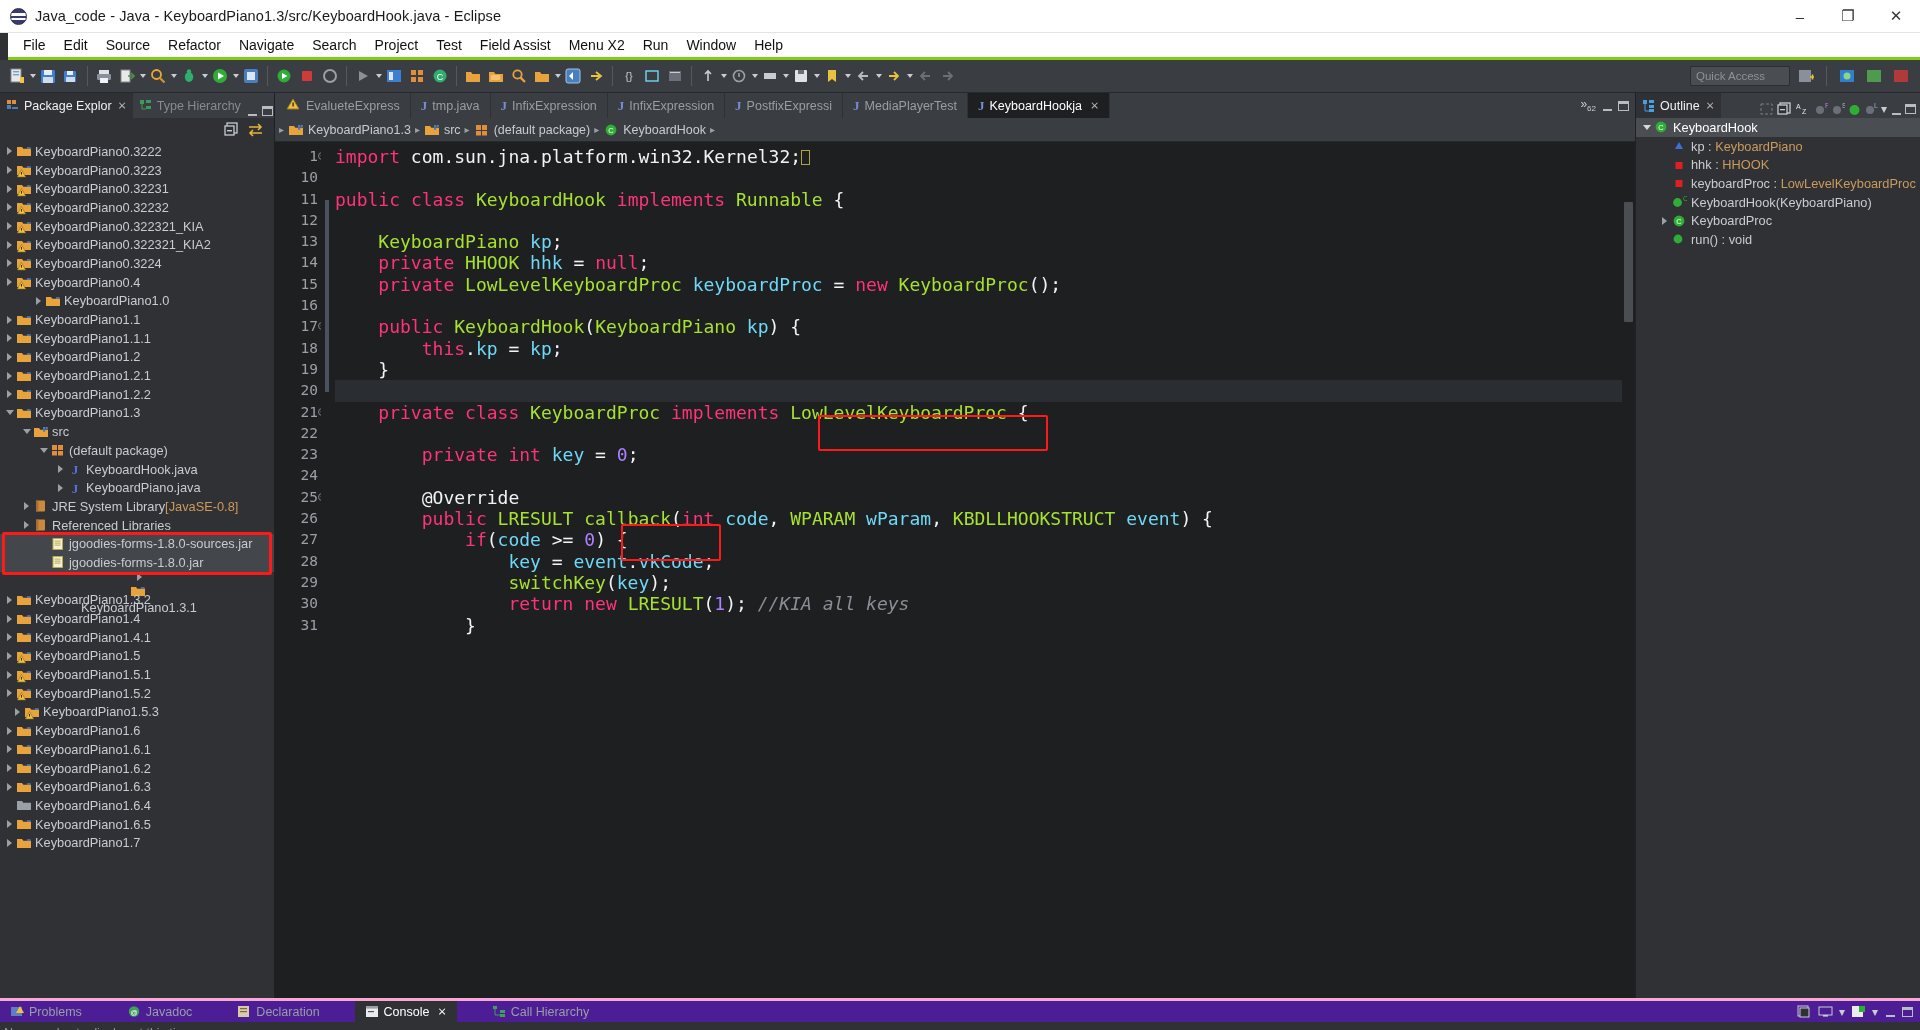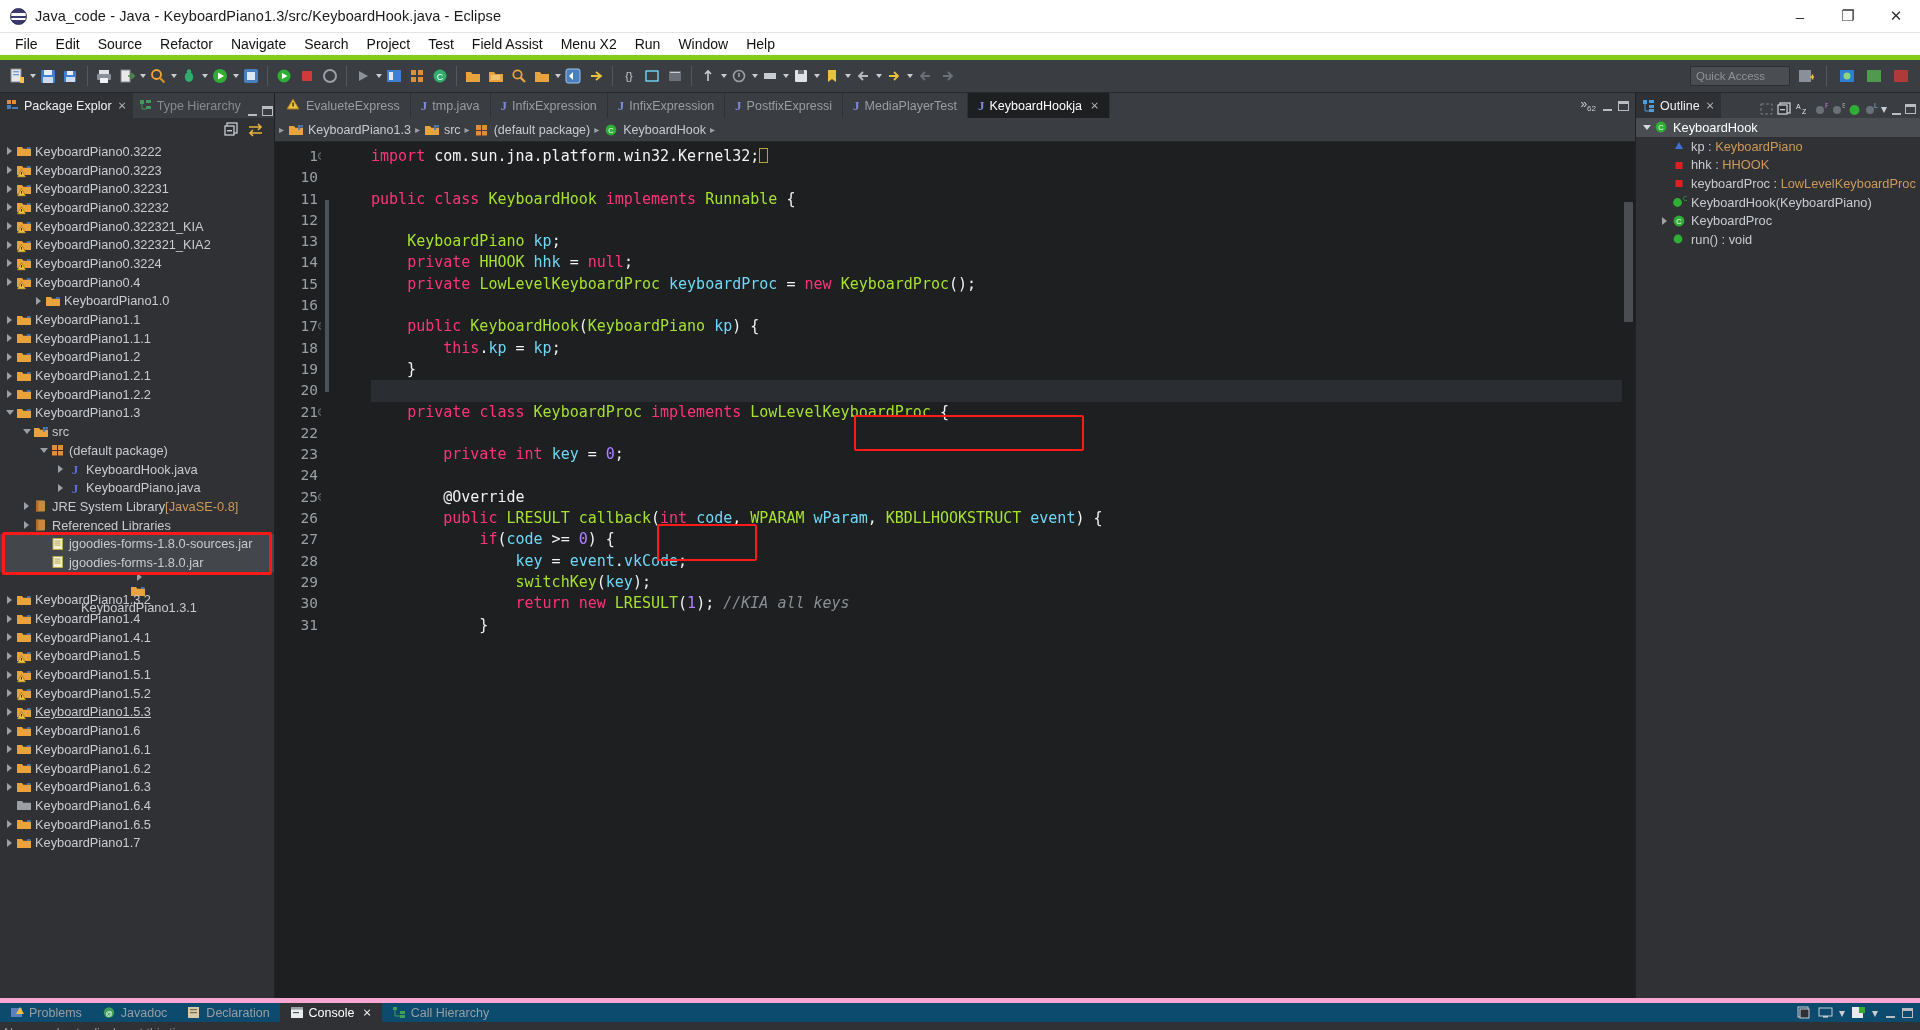--- a/index.html
+++ b/index.html
@@ -13,21 +13,21 @@
   #titlebar{height:33px;background:#ffffff;display:flex;align-items:center;border-bottom:1px solid #e4e4e4;}
   #titlebar .eclipse-logo{width:17px;height:17px;margin:0 8px 0 10px;border-radius:50%;
     background:linear-gradient(#3a3a70 0 30%,#ffffff 30% 45%,#3a3a70 45% 62%,#ffffff 62% 76%,#3a3a70 76% 100%);
     border:1px solid #2b2b55;}
   #titlebar .ttl{font-size:14.5px;color:#1a1a1a;letter-spacing:.1px;}
   #titlebar .wbtns{margin-left:auto;display:flex;height:100%;}
   #titlebar .wbtn{width:48px;height:100%;display:flex;align-items:center;justify-content:center;
     font-size:15px;color:#333;}
   
   #menubar{height:27px;background:#ffffff;display:flex;align-items:center;padding-left:6px;
-    border-bottom:5px solid #84cc16;}
+    border-bottom:3px solid #84cc16;margin-left:8px;}
   #menubar .mi{padding:3px 9px;font-size:14px;color:#111;white-space:nowrap;}
   
   #toolbar{height:33px;background:#3a3d41;border-bottom:1px solid #26282b;display:flex;
     align-items:center;padding-left:6px;gap:1px;position:relative;}
   .tb{width:22px;height:22px;display:flex;align-items:center;justify-content:center;position:relative;}
   .tb svg{display:block;}
   .tsep{width:1px;height:20px;background:#55585d;margin:0 4px;}
   .caret{width:0;height:0;border-left:3px solid transparent;border-right:3px solid transparent;
     border-top:4px solid #c9ccd1;margin-left:1px;}
   #quickaccess{margin-left:auto;display:flex;align-items:center;gap:5px;padding-right:8px;}
@@ -77,40 +77,40 @@
   .bcsep{color:#9aa0a6;font-size:10px;}
   .bcitem{display:flex;align-items:center;gap:4px;}
   #editor{flex:1;display:flex;background:#1d1f21;overflow:hidden;position:relative;}
   #gutter{width:46px;background:#1d1f21;color:#9aa0a6;text-align:right;font-size:14.5px;
     font-family:"DejaVu Sans Mono",monospace;padding-top:4px;flex:0 0 46px;position:relative;}
   .gl{height:21.3px;line-height:21.3px;padding-right:3px;position:relative;}
   .gl .fold{position:absolute;right:-5px;top:6px;width:8px;height:8px;border-radius:50%;
     border:1px solid #7d8288;color:#7d8288;font-size:7px;line-height:6px;text-align:center;}
   #marker{width:14px;background:#1d1f21;flex:0 0 14px;position:relative;}
   #marker .mbar{position:absolute;left:4px;width:4px;background:#4a5160;}
-  #code{flex:1;padding-top:4px;font-family:"DejaVu Sans Mono",monospace;font-size:15px;
-    line-height:21.3px;white-space:pre;overflow:hidden;position:relative;color:#dfe2e5;margin-left:36px;}
+  #code{flex:1;padding-top:4px;font-family:"DejaVu Sans Mono",monospace;font-size:18px;
+    line-height:21.3px;white-space:pre;overflow:hidden;position:relative;color:#dfe2e5;}
   .cl{height:21.3px;}
   .cl.hl{background:#2a2d31;}
   .kw{color:#ff3378;} .typ{color:#a6e22e;} .var{color:#6fd8f7;} .num{color:#ae81ff;}
   .pl{color:#f2f3f5;} .cmt{color:#8a8f96;font-style:italic;} .ann{color:#f2f3f5;}
   .cursorbox{display:inline-block;width:9px;height:15px;border:1px solid #b2a33a;vertical-align:-2px;}
   .codebox{position:absolute;border:2.5px solid #ff1a1a;border-radius:2px;pointer-events:none;}
   #vscroll{position:absolute;right:0;top:0;bottom:0;width:13px;background:#1d1f21;}
   #vscroll .thumb{position:absolute;left:2px;width:9px;background:#4a4d52;border-radius:1px;}
   
   #right{width:285px;background:#2f3135;border-left:1px solid #1f2124;display:flex;flex-direction:column;}
   .orow{height:18.7px;display:flex;align-items:center;font-size:12.8px;color:#c8cbd0;white-space:nowrap;}
   .orow.sel{background:#4a4d52;color:#fff;}
   .orow .arr{width:13px;flex:0 0 13px;display:flex;align-items:center;justify-content:center;}
   .orow .arr b{width:0;height:0;border-top:4px solid transparent;border-bottom:4px solid transparent;
     border-left:5px solid #9ba0a6;display:block;}
   .orow .oico{width:16px;flex:0 0 16px;display:flex;align-items:center;justify-content:center;margin-right:4px;}
   .otype{color:#cc9a5b;}
-  #btabs{height:24px;background:#0c4a6e;display:flex;align-items:center;border-top:5px solid #f9a8d4;}
+  #btabs{height:24px;background:#4c1d95;display:flex;align-items:center;border-top:3px solid #f9a8d4;gap:25px;}
   .btab{display:flex;align-items:center;gap:5px;padding:0 10px;height:100%;font-size:12.5px;color:#9a9ea3;}
   .btab.active{background:#2f3135;color:#fff;}
   .btabs-right{margin-left:auto;display:flex;align-items:center;gap:6px;padding:0 7px;}
   #consoletext{font-size:12.5px;color:#8f9499;padding:4px 0 0 4px;}
 </style>
 </head>
 <body>
 
 <div id="titlebar">
   <div class="eclipse-logo"></div>
@@ -822,21 +822,21 @@
               <path d="M1 3h5l1.3 1.8H15V12H1z" fill="#e8a33d"></path>
               <path d="M11 3.2h3.6v1.6H11z" fill="#4a7fbf"></path>
             </svg>
             <svg width="9" height="9" style="position:absolute;left:2px;bottom:-1px;">
               <polygon points="4.5,0.5 8.7,8 0.3,8" fill="#f0c040" stroke="#8a6c18" stroke-width=".6"></polygon>
               <rect x="4" y="3" width="1" height="2.6" fill="#3a3100"></rect>
             </svg>
           </div>
           <span>KeyboardPiano1.5.2</span>
         </div>
-        <div class="trow" style="padding-left: 4px; text-decoration: underline;">
+        <div class="trow" style="padding-left: 12px;">
           <div class="arr">
             <b></b>
           </div>
           <div class="ico" style="position: relative;">
             <svg width="16" height="14">
               <path d="M1 3h5l1.3 1.8H15V12H1z" fill="#e8a33d"></path>
               <path d="M11 3.2h3.6v1.6H11z" fill="#4a7fbf"></path>
             </svg>
             <svg width="9" height="9" style="position:absolute;left:2px;bottom:-1px;">
               <polygon points="4.5,0.5 8.7,8 0.3,8" fill="#f0c040" stroke="#8a6c18" stroke-width=".6"></polygon>

